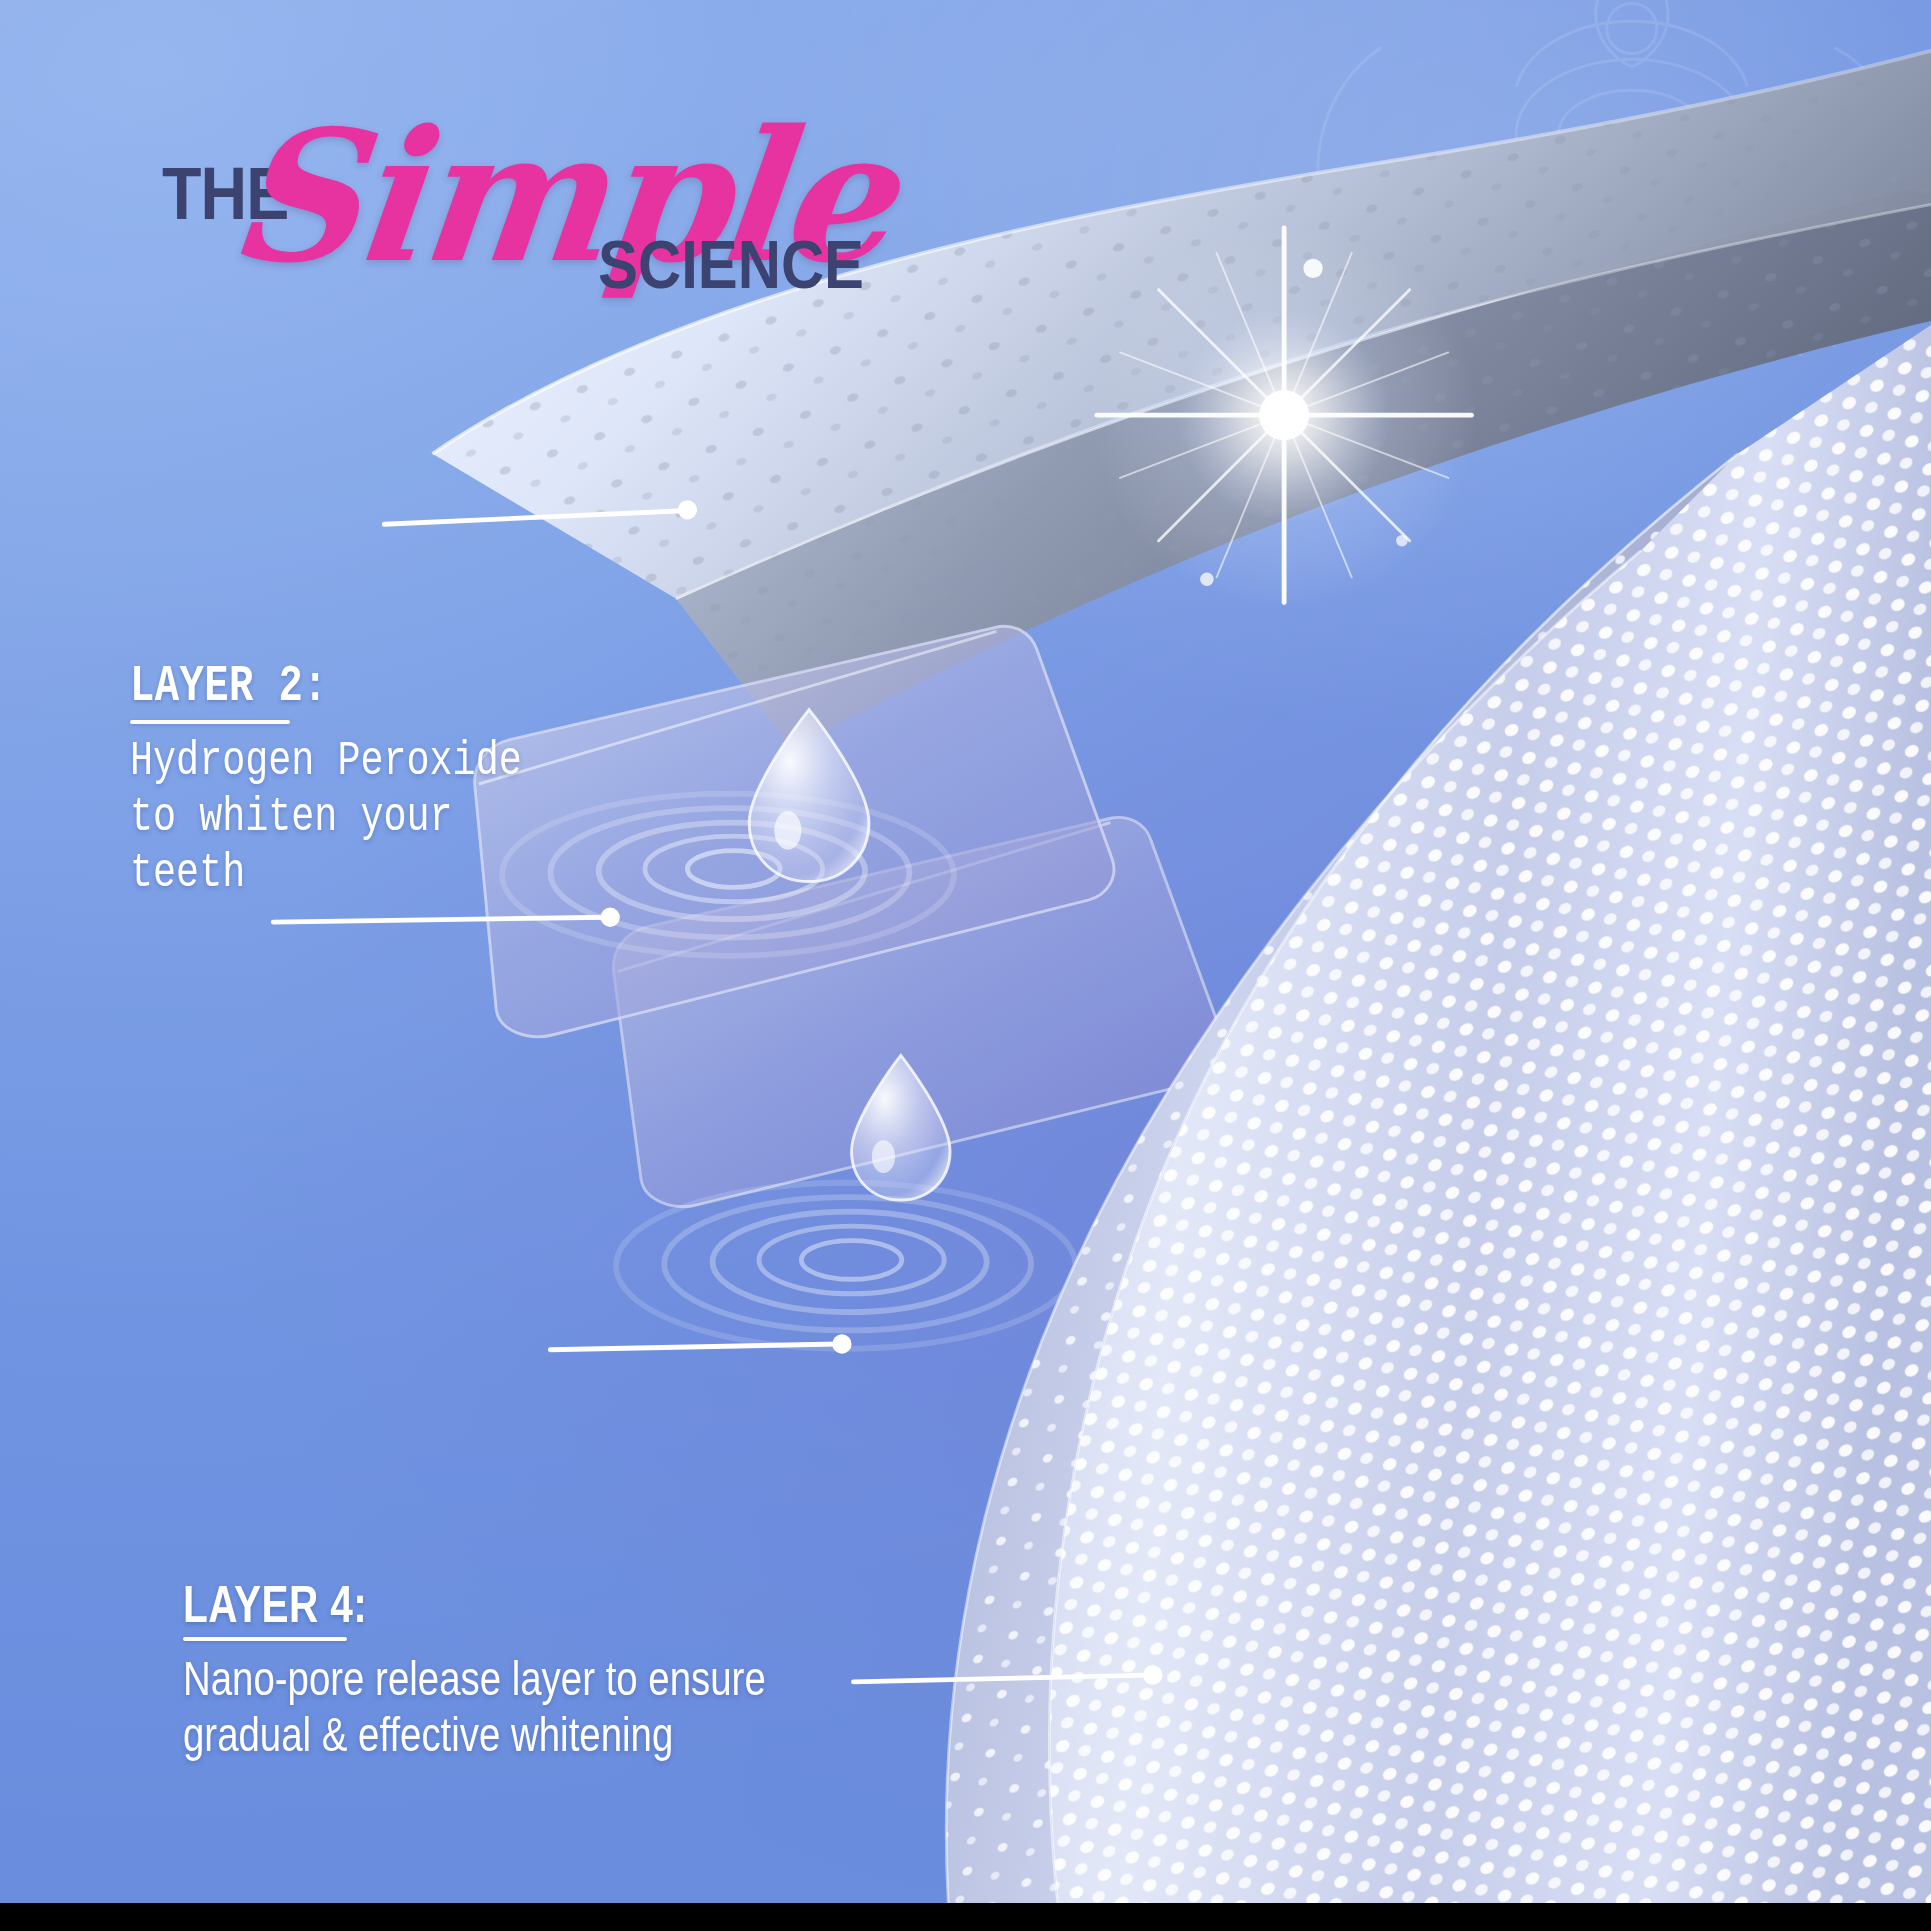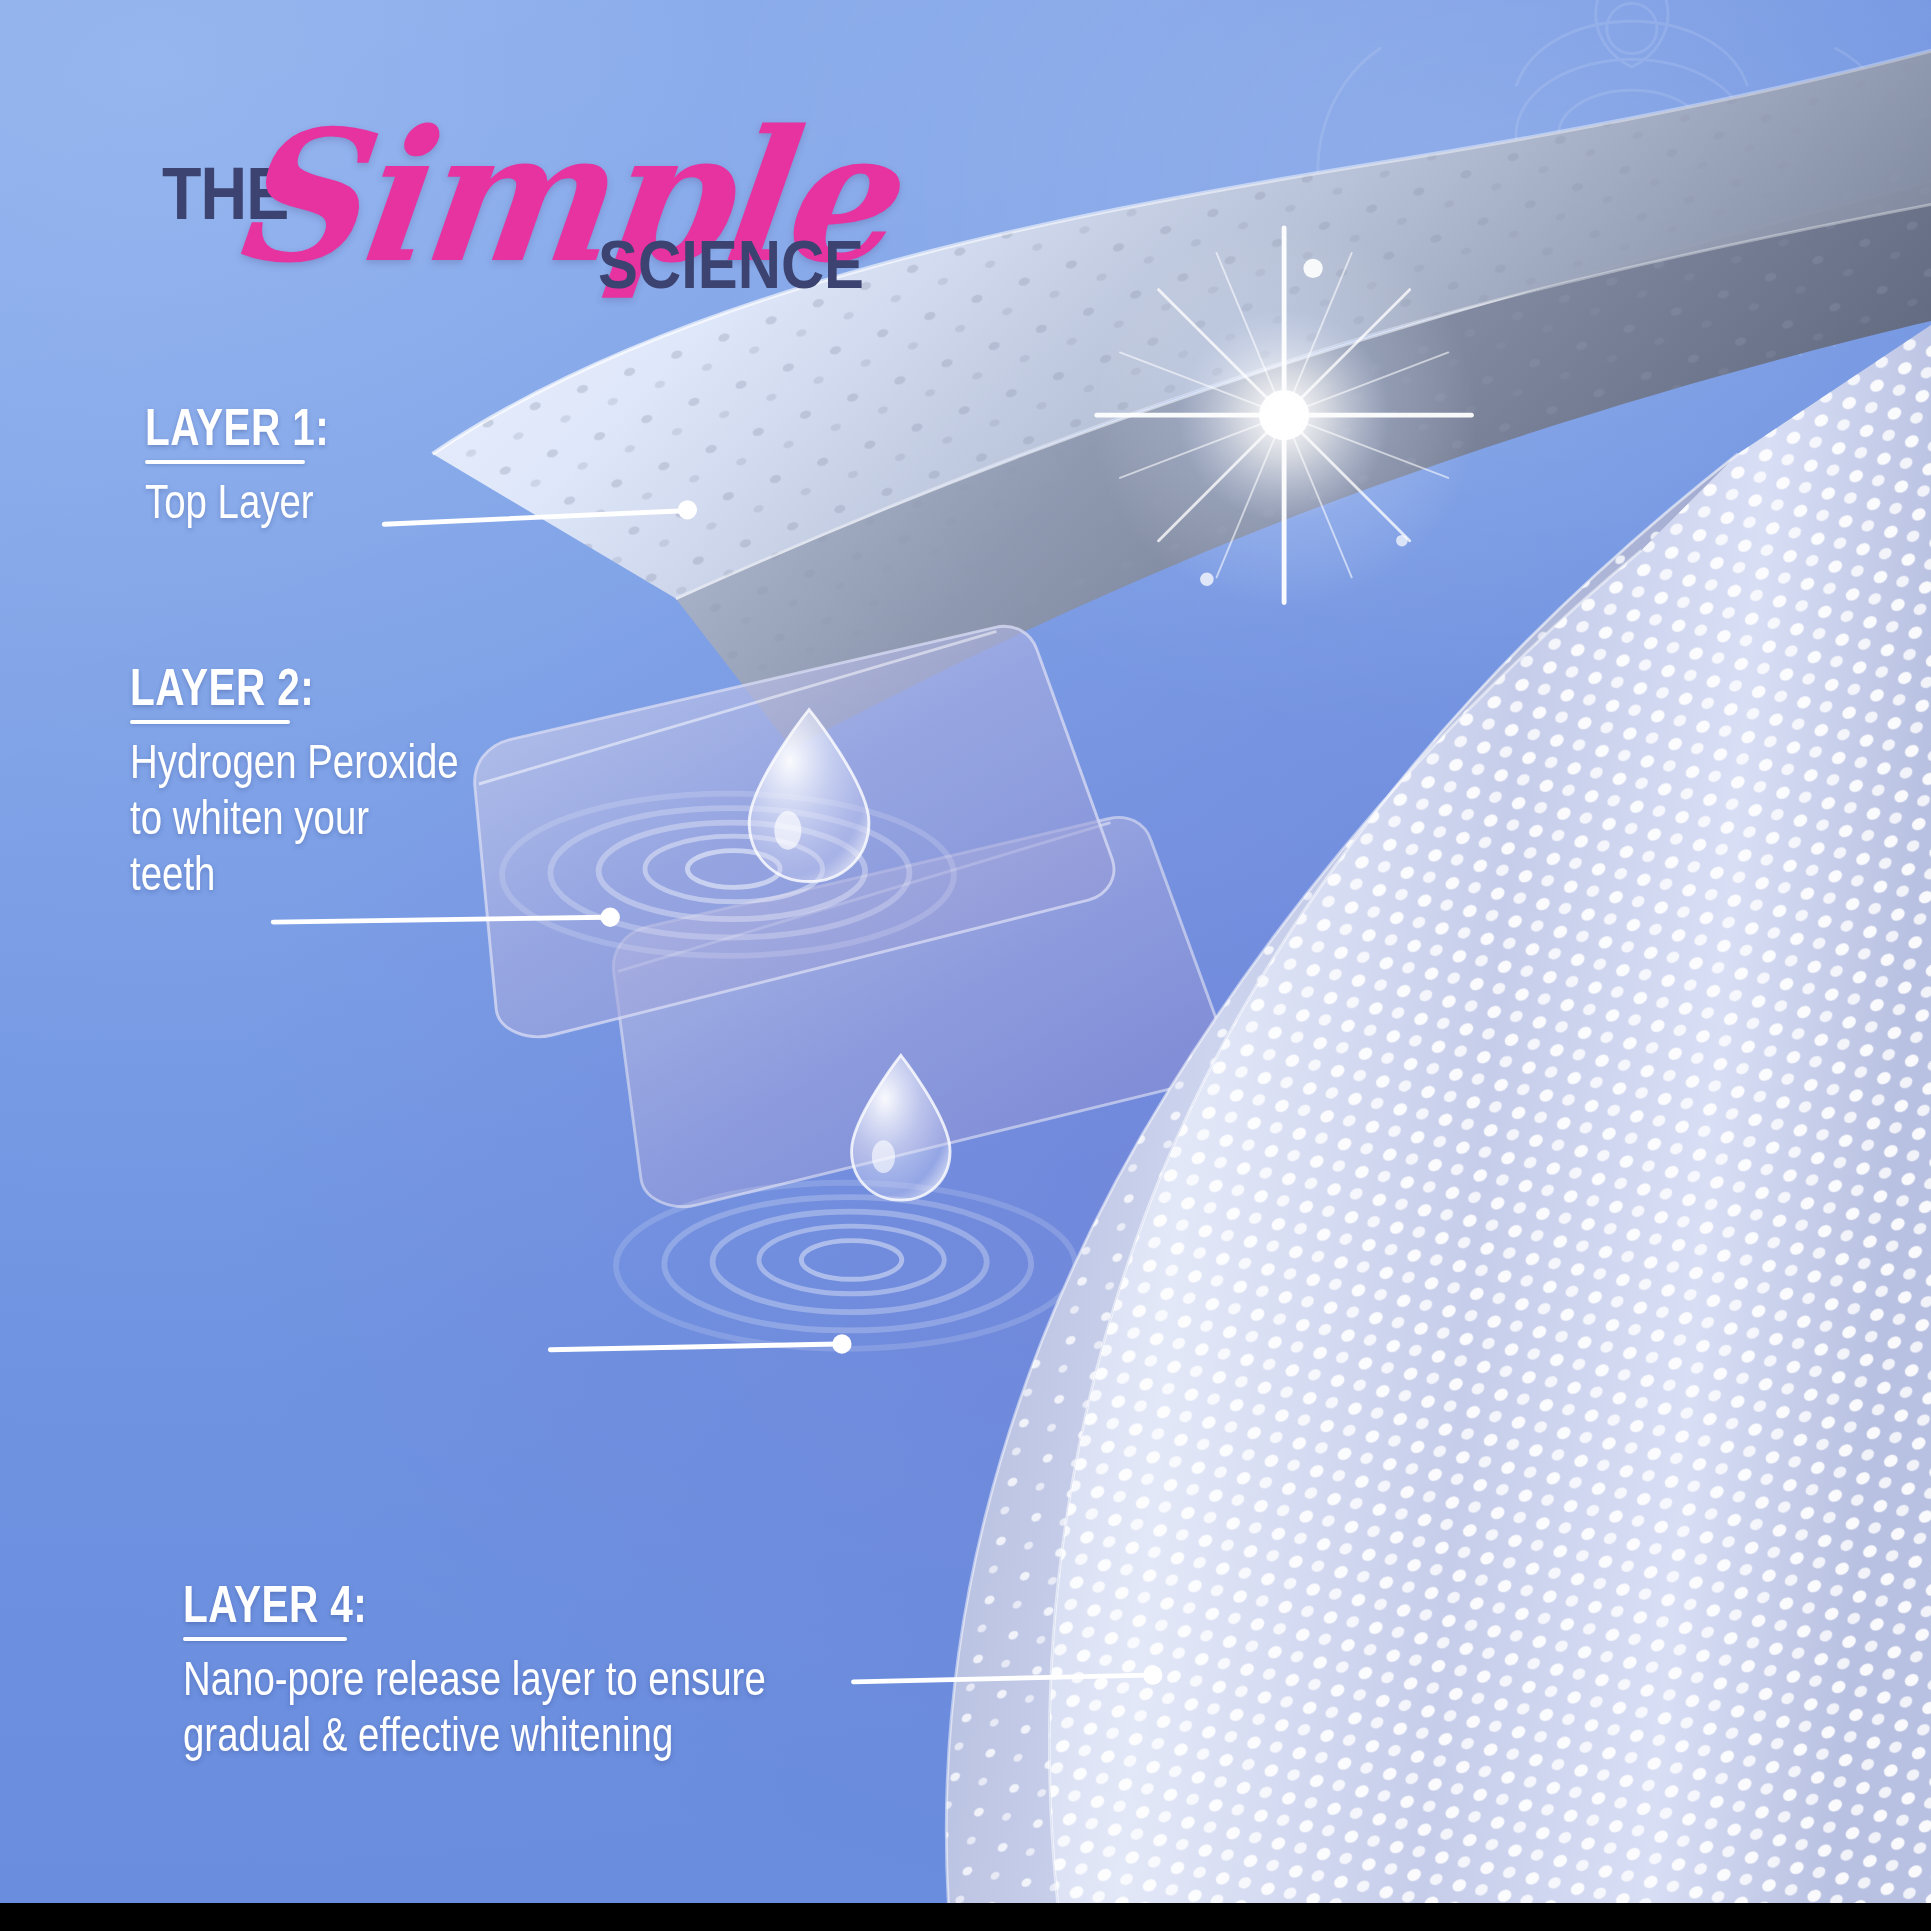--- a/index.html
+++ b/index.html
@@ -350,27 +350,22 @@
   </svg>
 
   <div class="logo">
     <div class="logo-the">THE</div>
     <div class="logo-simple">Simple</div>
     <div class="logo-science">SCIENCE</div>
   </div>
 
   <div class="callouts">
 
-    <div class="callout" style="left:145px; top:401px;">
-      <div class="layer-title">LAYER 1:</div>
-      <div class="title-rule" style="width:160px;"></div>
-      <div class="layer-body"><span>Top Layer</span></div>
-    </div>
-
-    <div class="callout" style="left:130px; top:661px;">
+
+    <div class="callout" style="left:130px; top:661px;font-family:Liberation Mono, monospace;">
       <div class="layer-title">LAYER 2:</div>
       <div class="title-rule" style="width:160px;"></div>
       <div class="layer-body"><span>Hydrogen Peroxide</span><br><span>to whiten your</span><br><span>teeth</span></div>
     </div>
 
 
     <div class="callout" style="left:183px; top:1578px;">
       <div class="layer-title">LAYER 4:</div>
       <div class="title-rule" style="width:164px;"></div>
       <div class="layer-body"><span>Nano-pore release layer to ensure</span><br><span>gradual &amp; effective whitening</span></div>

